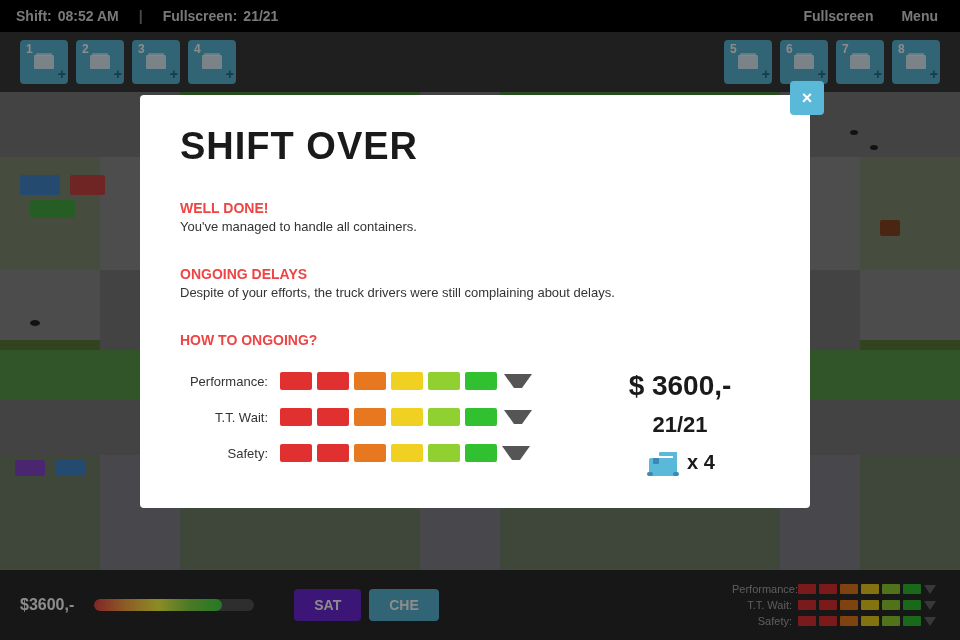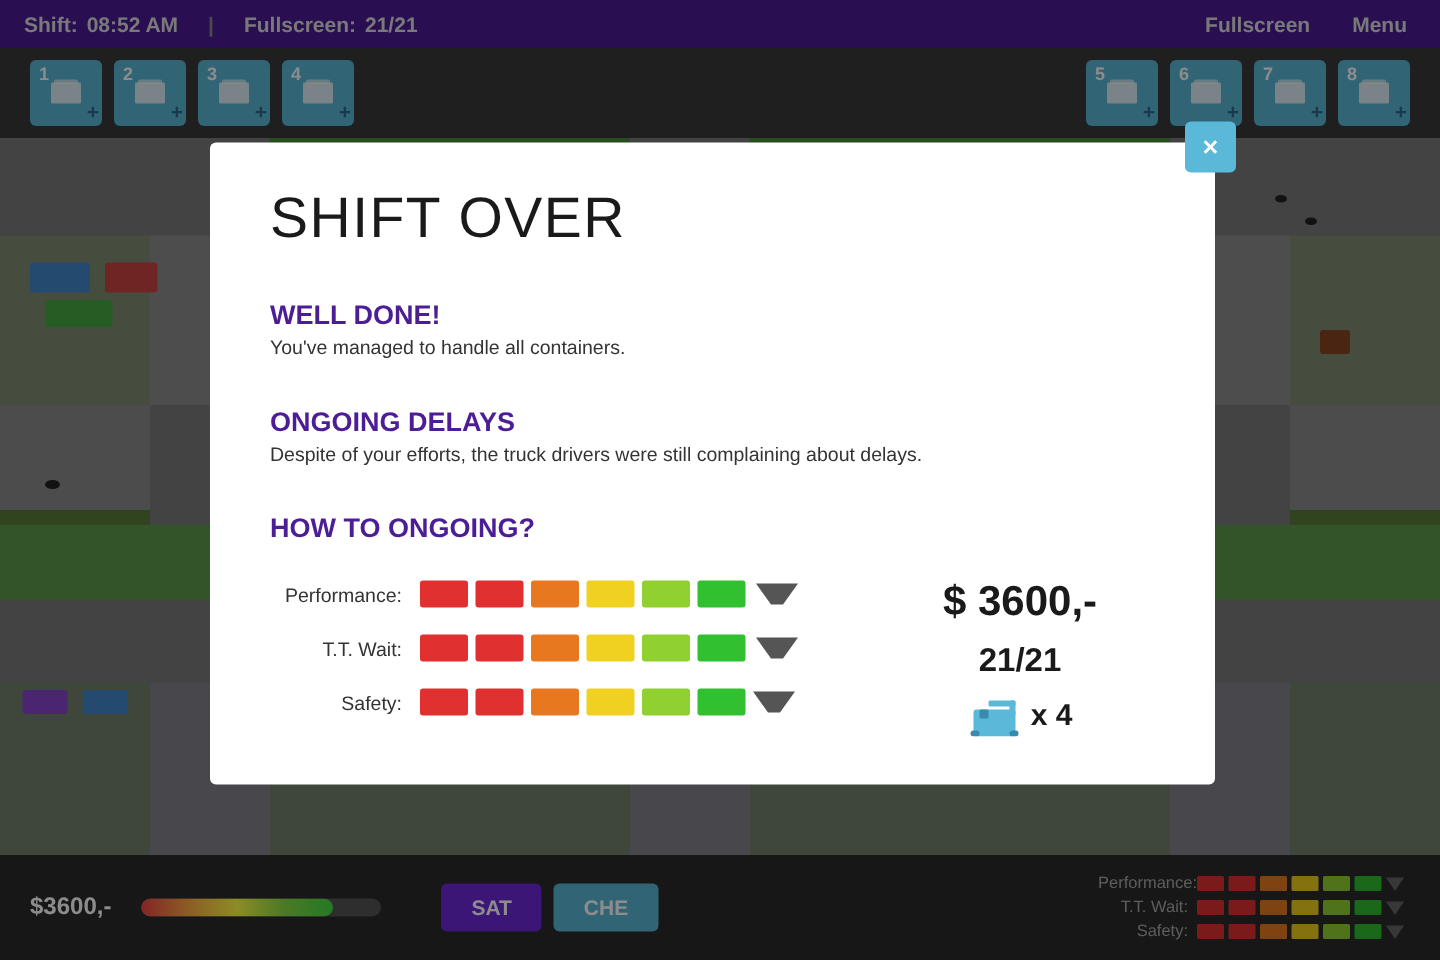--- a/index.html
+++ b/index.html
@@ -33,21 +33,21 @@
       background: #888;
       width: 80px;
     }
 
     
     .top-bar {
       position: absolute;
       top: 0; left: 0;
       width: 960px;
       height: 32px;
-      background: #4c1d95;
+      background: #000000;
       display: flex;
       align-items: center;
       padding: 0 16px;
       z-index: 100;
     }
     .top-bar-left {
       display: flex;
       align-items: center;
       gap: 16px;
       color: #ddd;
@@ -153,35 +153,35 @@
       align-items: center;
       justify-content: center;
       cursor: pointer;
       color: white;
       font-size: 18px;
       font-weight: bold;
     }
 
     .modal-title {
       font-size: 38px;
-      font-weight: 400;
+      font-weight: 700;
       font-family: 'Arial Black', Arial, sans-serif;
       text-transform: uppercase;
       color: #1a1a1a;
       margin-bottom: 18px;
       letter-spacing: 1px;
     }
 
     .modal-section {
       margin-bottom: 16px;
     }
     .modal-section-title {
-      font-size: 18px;
-      font-weight: bold;
-      color: #4c1d95;
+      font-size: 14px;
+      font-weight: bold;
+      color: #ef4444;
       margin-bottom: 3px;
       margin-top: 32px;
     }
     .modal-section-body {
       font-size: 13px;
       color: #333;
     }
 
     
     .stats-area {

